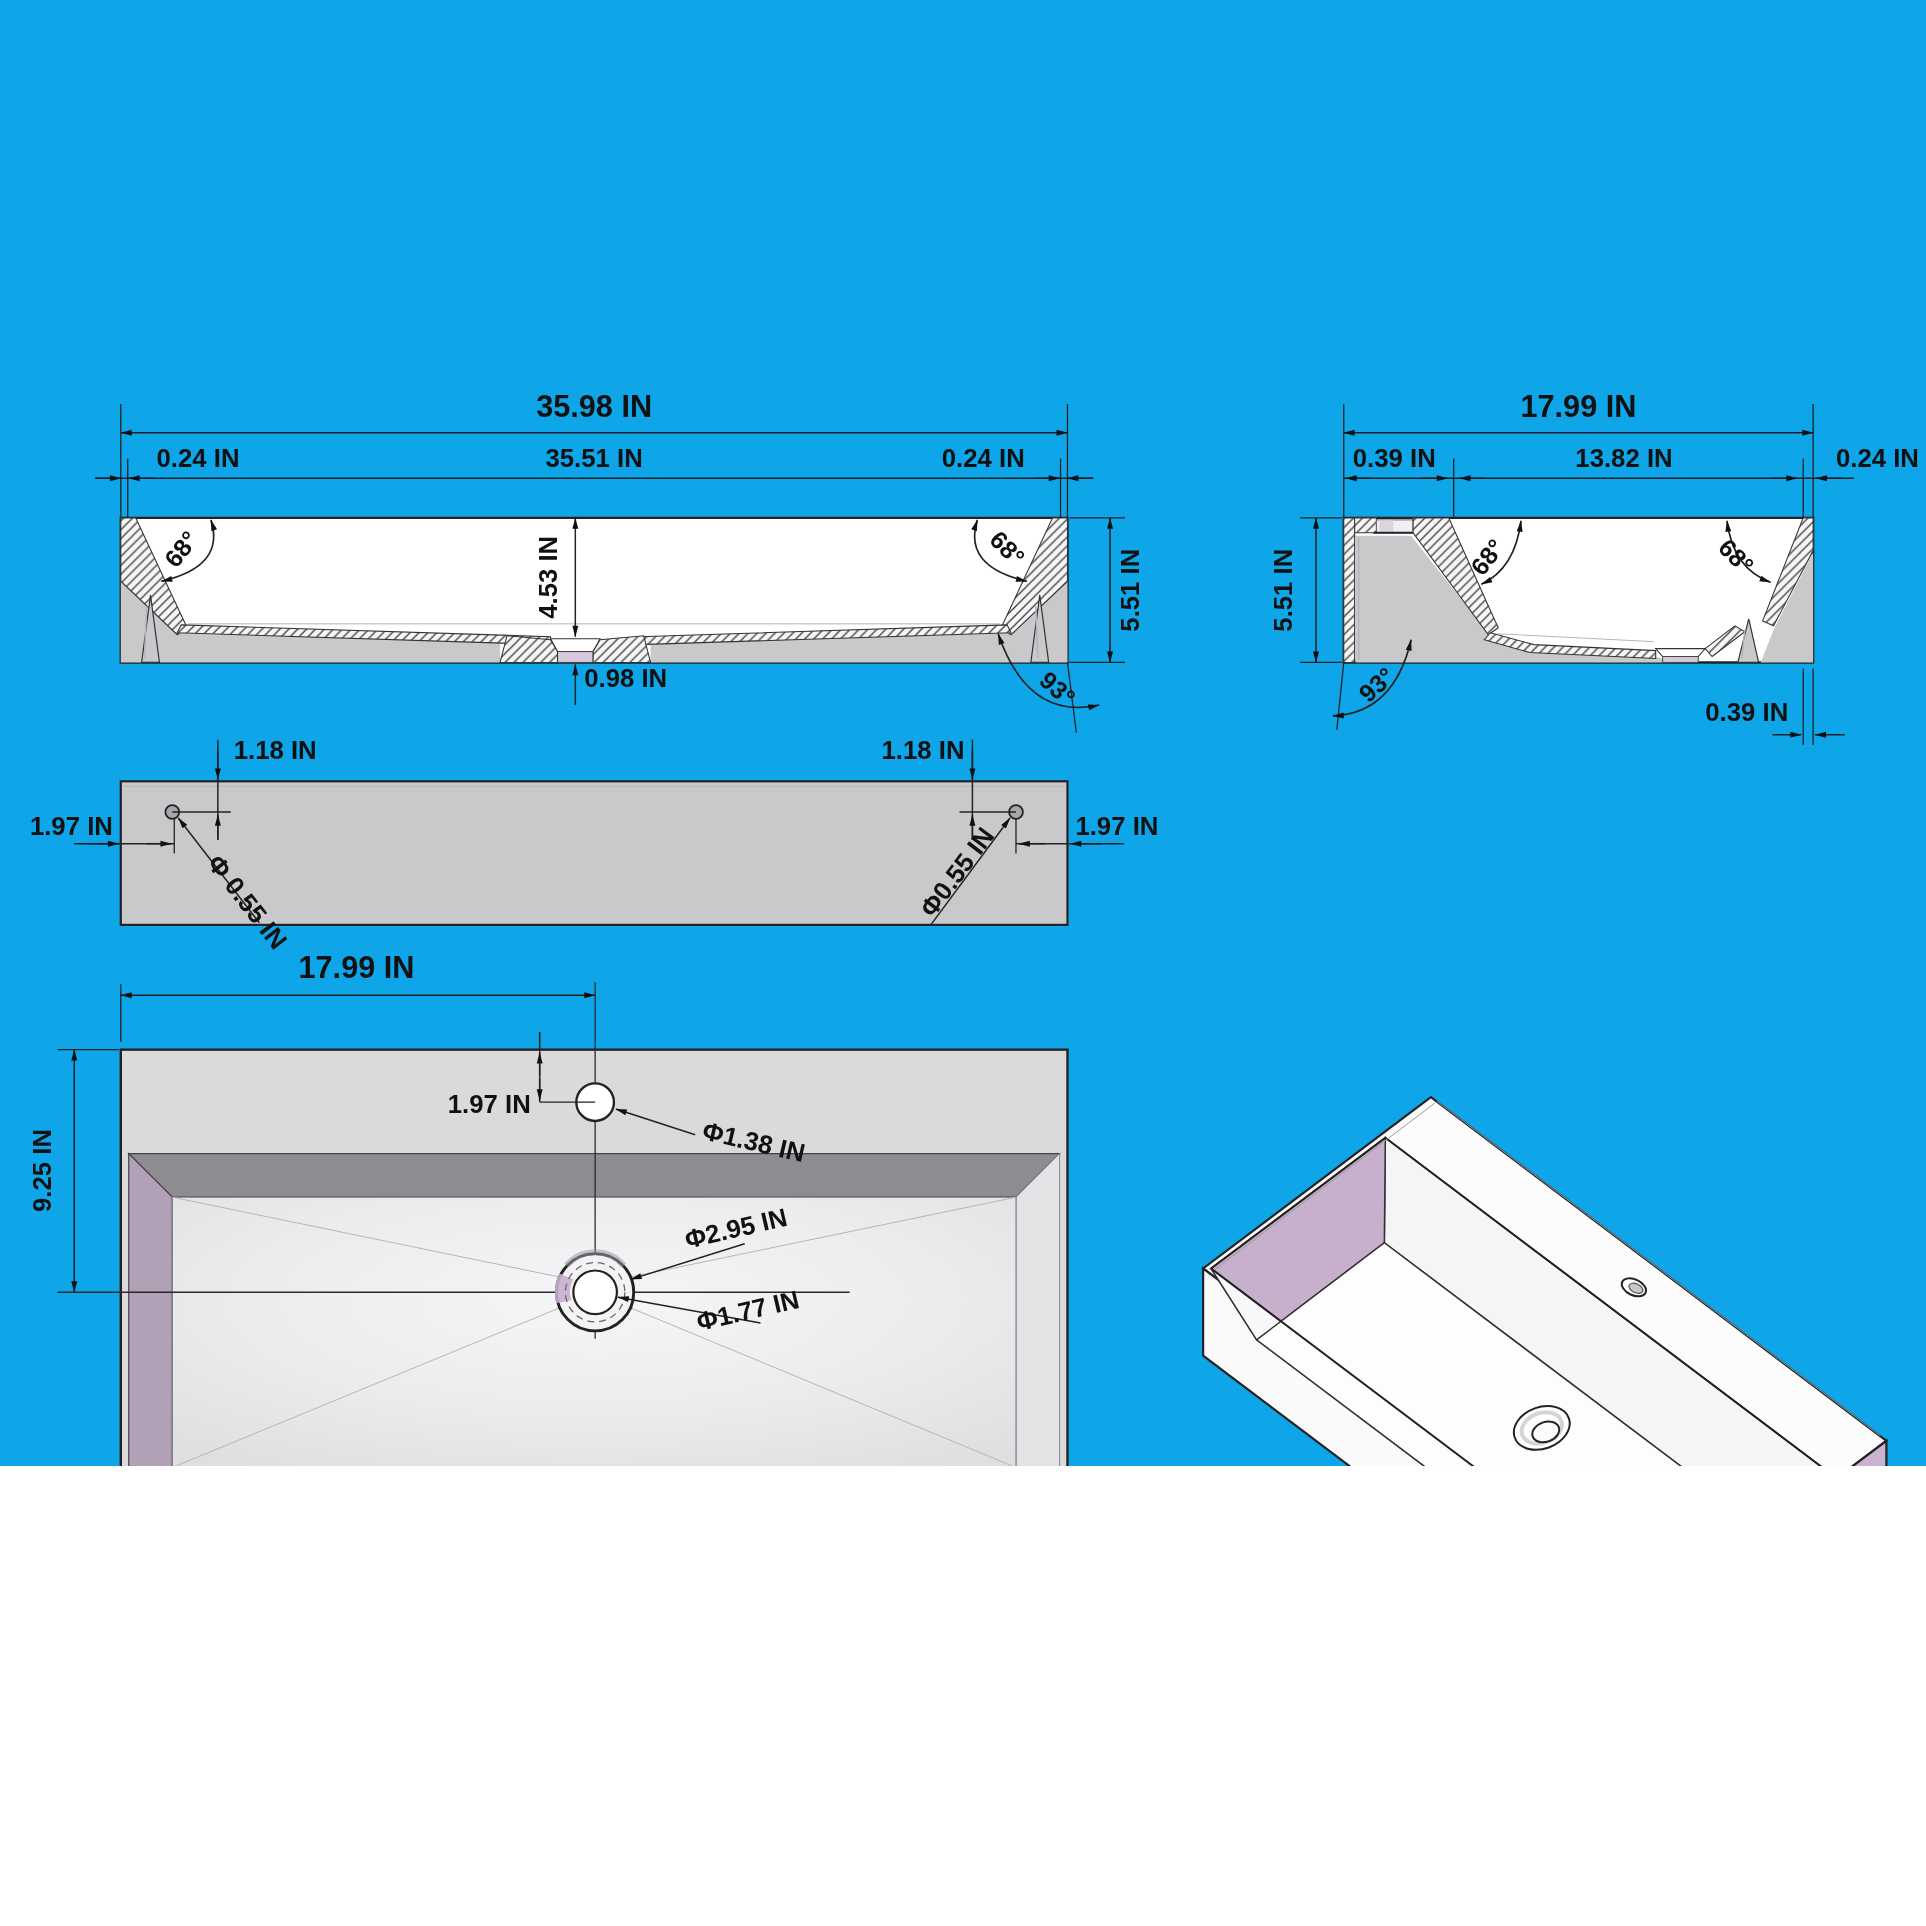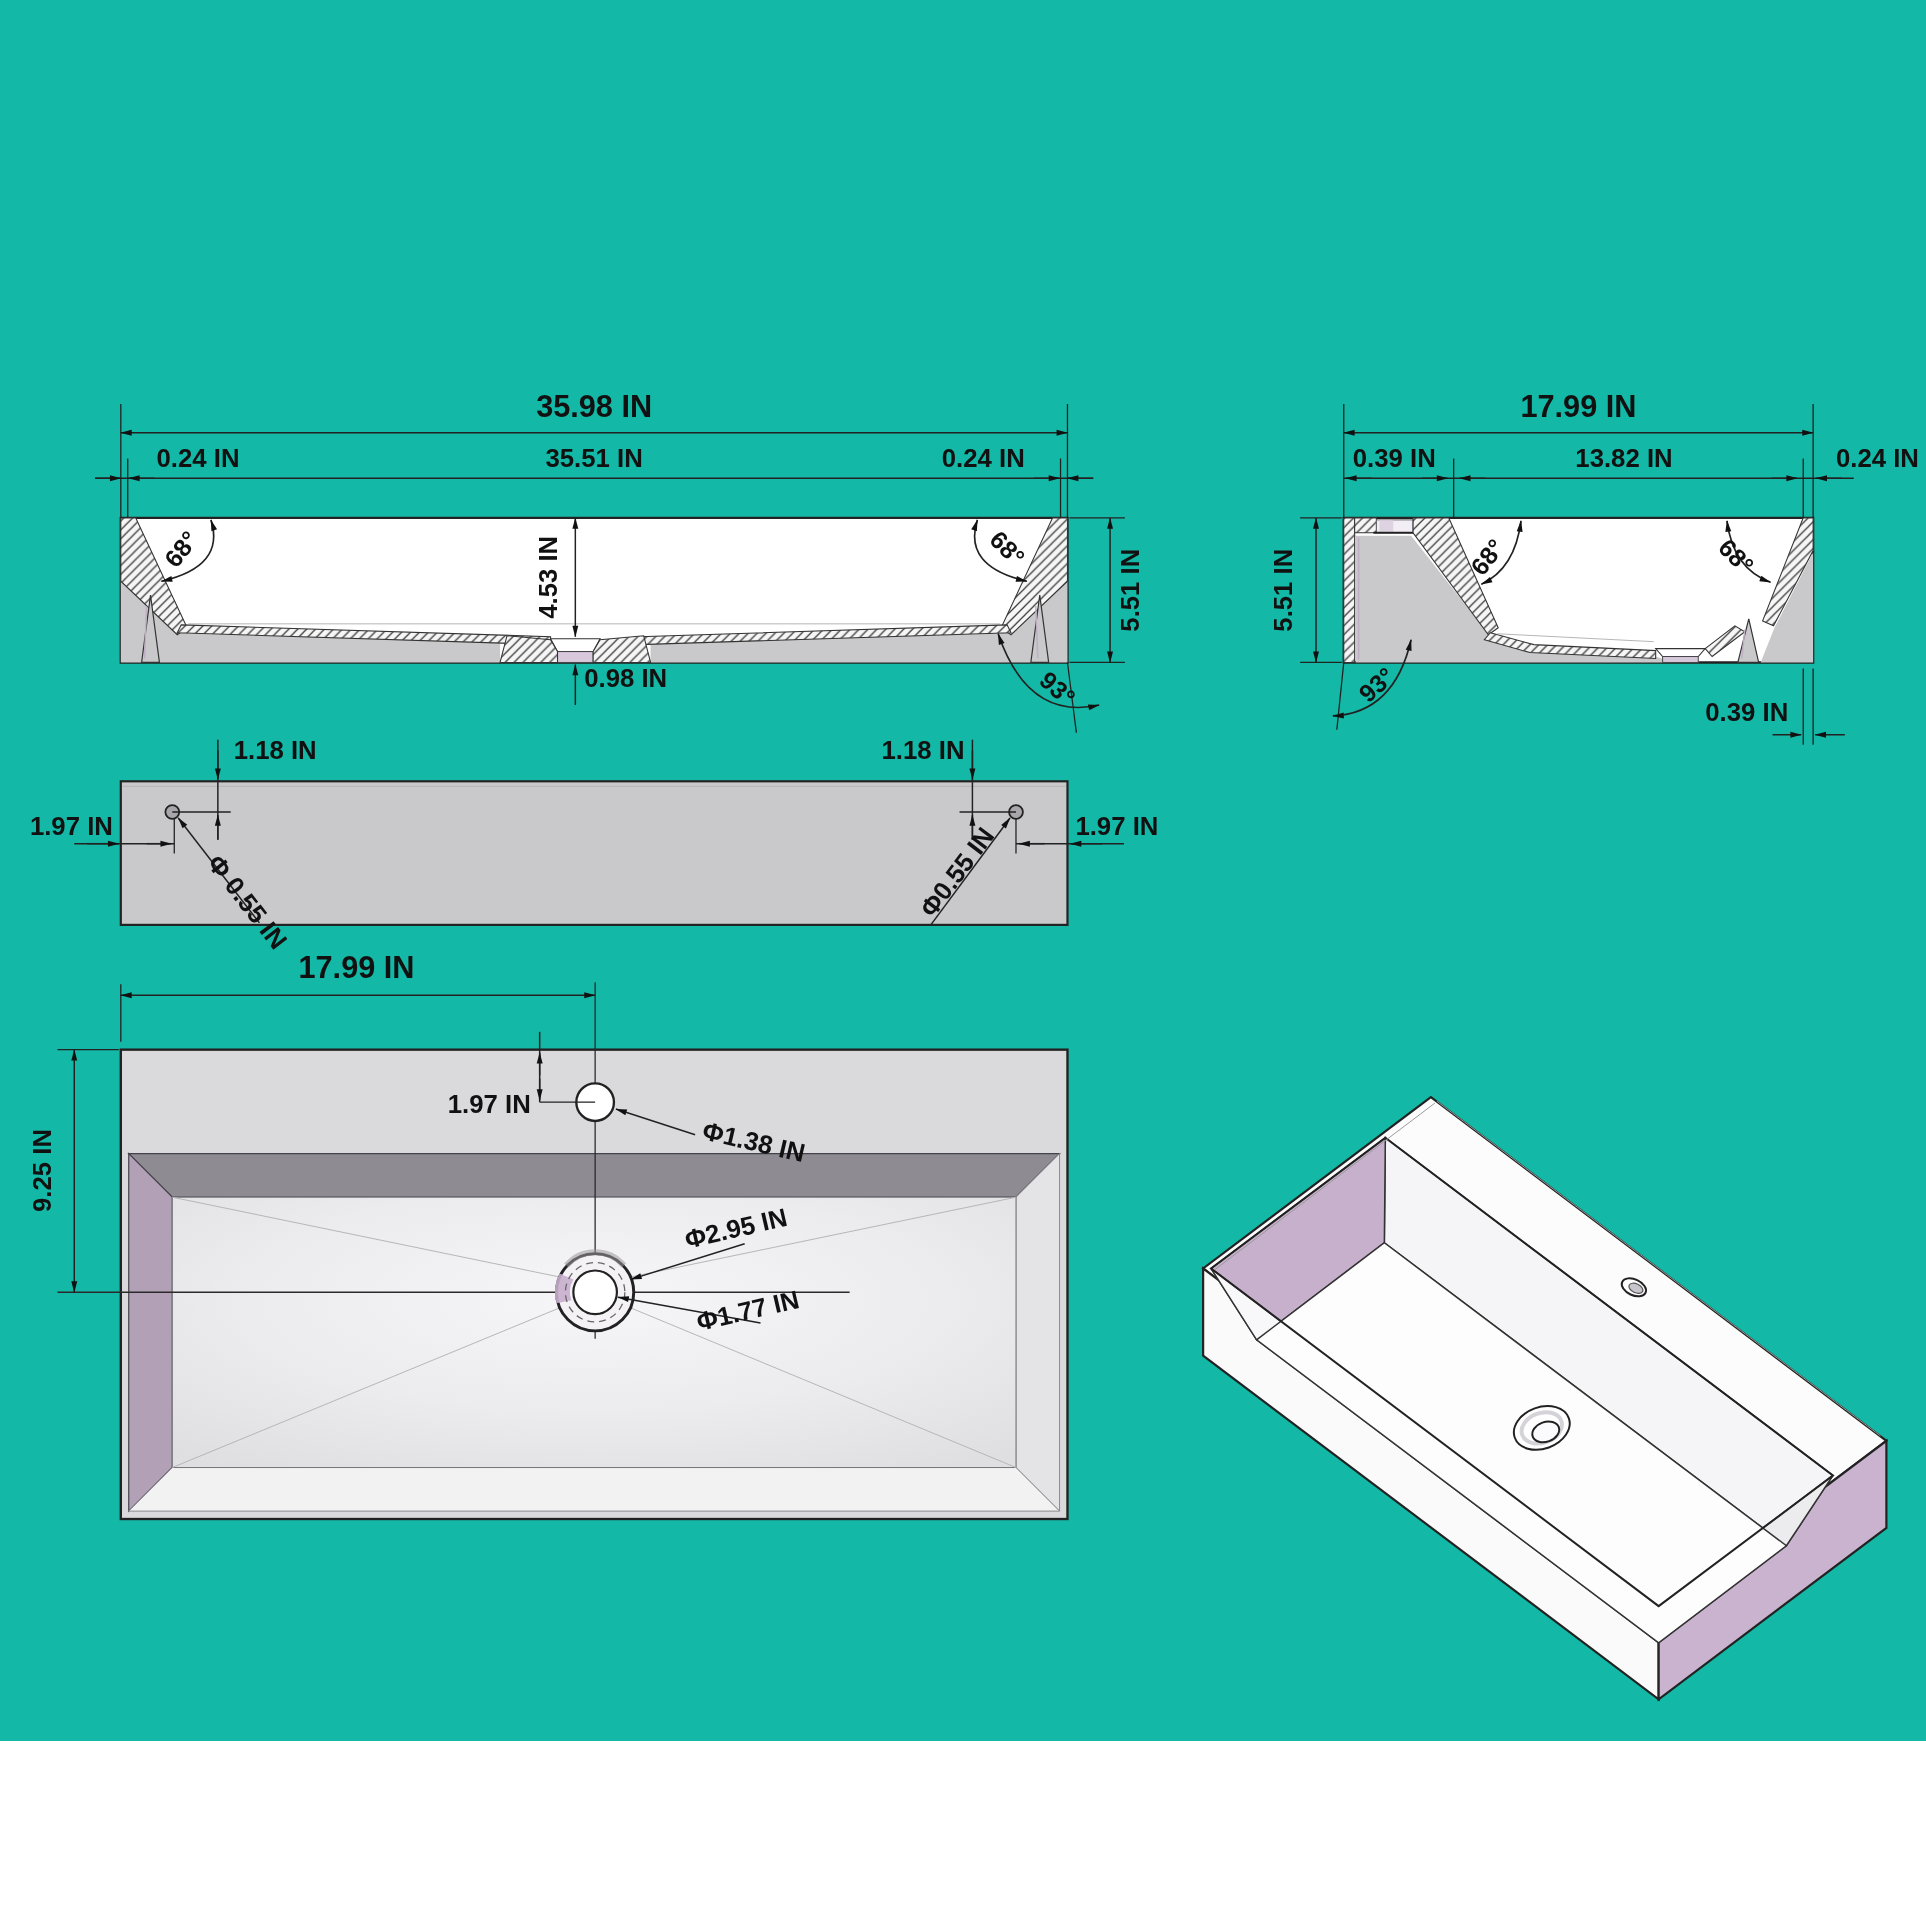--- a/index.html
+++ b/index.html
@@ -1,16 +1,16 @@
 <!DOCTYPE html>
 <html><head>
 <meta charset="utf-8">
 <style>
   html,body{margin:0;padding:0;background:#ffffff;}
-  .page{width:1927px;height:1741px;background:#14b8a6;position:relative;overflow:hidden;}
+  .page{width:1927px;height:1466px;background:#0ea5e9;position:relative;overflow:hidden;}
   svg{display:block;font-family:"Liberation Sans",sans-serif;}
   text{fill:#111;font-weight:bold;text-anchor:middle;}
   .dimtxt{font-size:26px;}
   .lg{font-size:31px;}
   .ang{font-size:25px;}
   .start{text-anchor:start;}
   .end{text-anchor:end;}
   .ext{stroke:#222;stroke-width:1.3;fill:none;}
   .dim{stroke:#222;stroke-width:1.5;fill:none;}
   .arc{stroke:#222;stroke-width:1.7;fill:none;}

